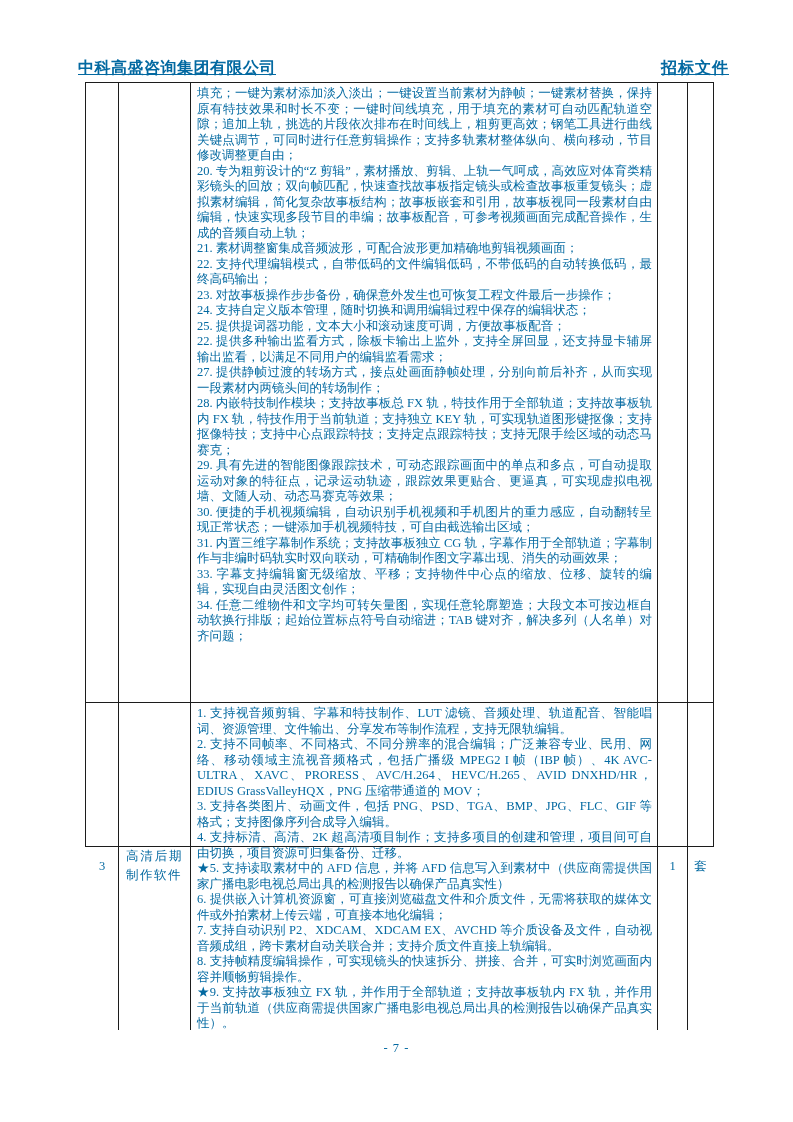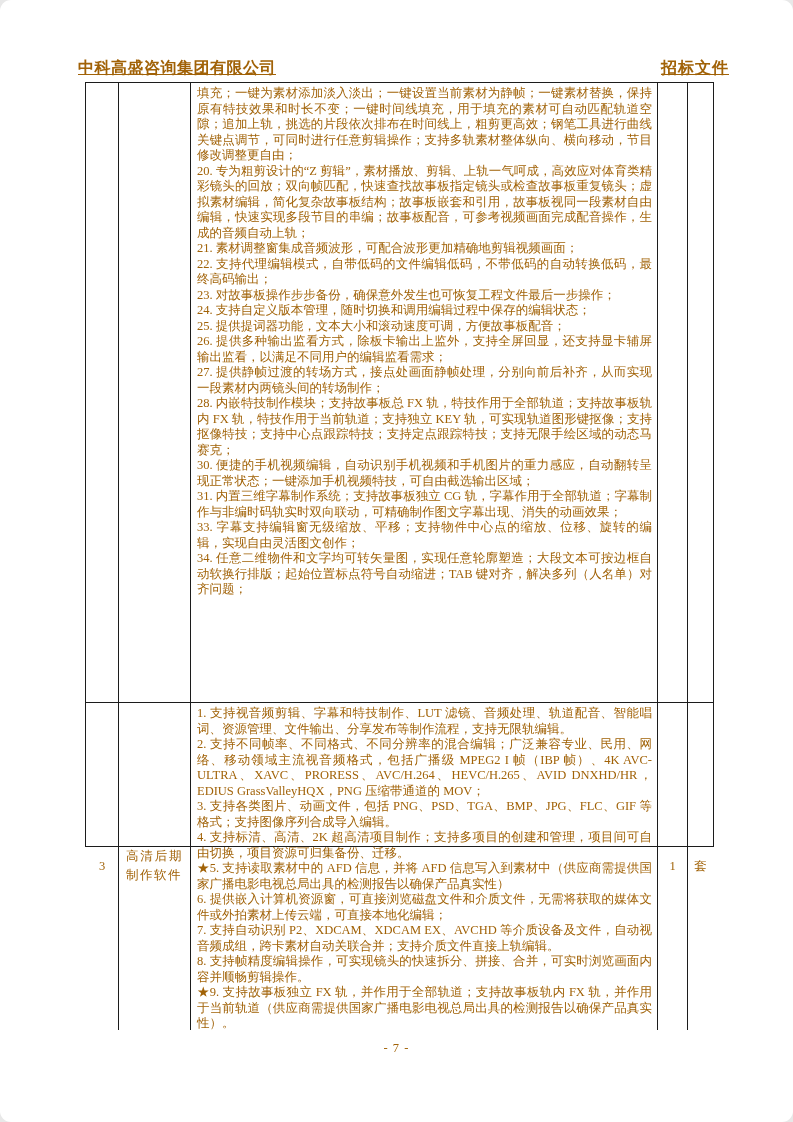--- a/index.html
+++ b/index.html
@@ -1,19 +1,19 @@
 <!DOCTYPE html>
 <html><head>
 <meta charset="utf-8">
 <style>
   html,body { margin:0; padding:0; background:#e8e8e8; }
   .page {
     position:relative; width:793px; height:1122px; background:#ffffff;
-    font-family:"Liberation Serif","DejaVu Serif",serif; color:#a16207;
-    overflow:hidden; margin:0 auto;border-radius:11px;
+    font-family:"Liberation Serif","DejaVu Serif",serif; color:#0369a1;
+    overflow:hidden; margin:0 auto;
   }
   .hdr-left {
     position:absolute; left:78px; top:58px; font-size:16px; font-weight:bold;
     text-decoration:underline; letter-spacing:0.5px; white-space:nowrap;
   }
   .hdr-right {
     position:absolute; right:64px; top:58px; font-size:16px; font-weight:bold;
     text-decoration:underline; letter-spacing:1px; white-space:nowrap;
   }
   .tbl {
@@ -60,23 +60,24 @@
       <div class="cell c1"></div>
       <div class="cell c2"></div>
       <div class="cell c3">
           <p>填充；一键为素材添加淡入淡出；一键设置当前素材为静帧；一键素材替换，保持原有特技效果和时长不变；一键时间线填充，用于填充的素材可自动匹配轨道空隙；追加上轨，挑选的片段依次排布在时间线上，粗剪更高效；钢笔工具进行曲线关键点调节，可同时进行任意剪辑操作；支持多轨素材整体纵向、横向移动，节目修改调整更自由；</p>
           <p>20. 专为粗剪设计的“Z 剪辑”，素材播放、剪辑、上轨一气呵成，高效应对体育类精彩镜头的回放；双向帧匹配，快速查找故事板指定镜头或检查故事板重复镜头；虚拟素材编辑，简化复杂故事板结构；故事板嵌套和引用，故事板视同一段素材自由编辑，快速实现多段节目的串编；故事板配音，可参考视频画面完成配音操作，生成的音频自动上轨；</p>
           <p>21. 素材调整窗集成音频波形，可配合波形更加精确地剪辑视频画面；</p>
           <p>22. 支持代理编辑模式，自带低码的文件编辑低码，不带低码的自动转换低码，最终高码输出；</p>
           <p>23. 对故事板操作步步备份，确保意外发生也可恢复工程文件最后一步操作；</p>
           <p>24. 支持自定义版本管理，随时切换和调用编辑过程中保存的编辑状态；</p>
           <p>25. 提供提词器功能，文本大小和滚动速度可调，方便故事板配音；</p>
-          <p>26. 提供多种输出监看方式，除板卡输出上监外，支持全屏回显，还支持显卡辅屏输出监看，以满足不同用户的编辑监看需求；</p>
+          <p>22. 提供多种输出监看方式，除板卡输出上监外，支持全屏回显，还支持显卡辅屏输出监看，以满足不同用户的编辑监看需求；</p>
           <p>27. 提供静帧过渡的转场方式，接点处画面静帧处理，分别向前后补齐，从而实现一段素材内两镜头间的转场制作；</p>
           <p>28. 内嵌特技制作模块；支持故事板总 FX 轨，特技作用于全部轨道；支持故事板轨内 FX 轨，特技作用于当前轨道；支持独立 KEY 轨，可实现轨道图形键抠像；支持抠像特技；支持中心点跟踪特技；支持定点跟踪特技；支持无限手绘区域的动态马赛克；</p>
+          <p>29. 具有先进的智能图像跟踪技术，可动态跟踪画面中的单点和多点，可自动提取运动对象的特征点，记录运动轨迹，跟踪效果更贴合、更逼真，可实现虚拟电视墙、文随人动、动态马赛克等效果；</p>
           <p>30. 便捷的手机视频编辑，自动识别手机视频和手机图片的重力感应，自动翻转呈现正常状态；一键添加手机视频特技，可自由截选输出区域；</p>
           <p>31. 内置三维字幕制作系统；支持故事板独立 CG 轨，字幕作用于全部轨道；字幕制作与非编时码轨实时双向联动，可精确制作图文字幕出现、消失的动画效果；</p>
           <p>33. 字幕支持编辑窗无级缩放、平移；支持物件中心点的缩放、位移、旋转的编辑，实现自由灵活图文创作；</p>
           <p>34. 任意二维物件和文字均可转矢量图，实现任意轮廓塑造；大段文本可按边框自动软换行排版；起始位置标点符号自动缩进；TAB 键对齐，解决多列（人名单）对齐问题；</p>
         </div>
       <div class="cell c4"></div>
       <div class="cell c5"></div>
     </div>
 
     <div class="row rowB">

